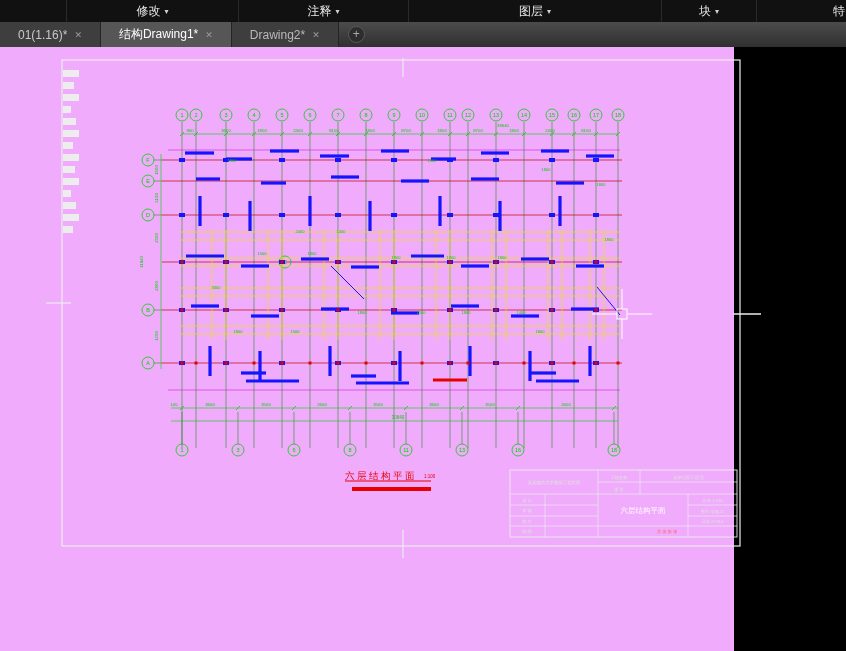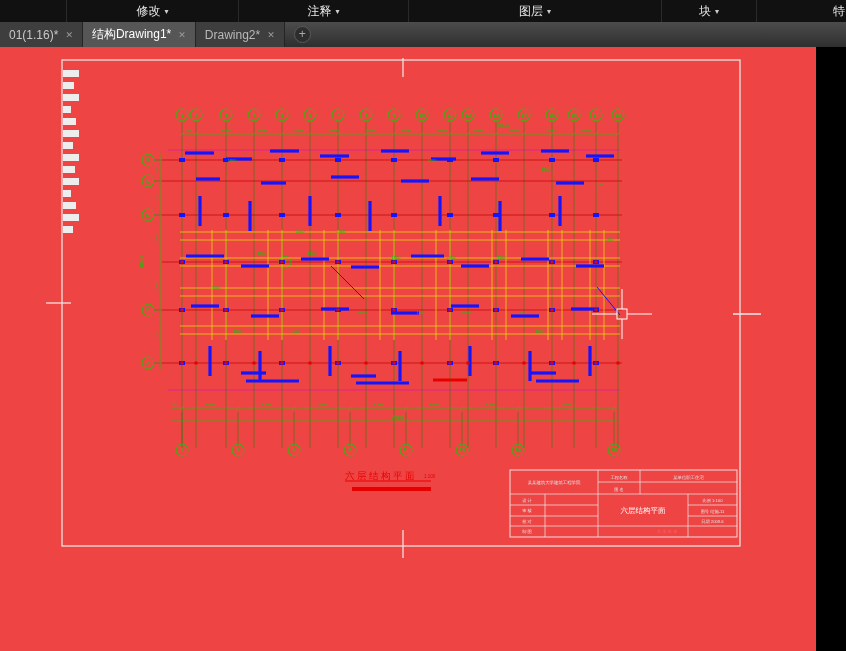--- a/index.html
+++ b/index.html
@@ -11,30 +11,30 @@
   .ribbon-spacer{width:67px;height:100%;border-right:1px solid #2a2a2a}
   .ribbon-panel{height:100%;display:flex;align-items:center;justify-content:center;
     gap:4px;border-right:1px solid #2a2a2a;cursor:pointer}
   .rp-modify{width:172px}.rp-annotate{width:170px}.rp-layers{width:253px}
   .rp-block{width:95px}
   .rp-props{flex:1;border-right:none;justify-content:flex-end;padding-right:1px}
   .arrow{font-size:8px;color:#cfcfcf}
   
   .tabbar{height:25px;background:linear-gradient(#4c4c4c,#2f2f2f);
     display:flex;align-items:stretch;font-size:12px;user-select:none}
-  .tab{display:flex;align-items:center;gap:7px;padding:0 9px;color:#c8c8c8;
+  .tab{display:flex;align-items:center;gap:7px;padding:0 18px;color:#c8c8c8;
     background:#3e3e3e;border-right:1px solid #242424;cursor:pointer;white-space:nowrap}
   .tab.active{background:#565656;color:#fff}
   .tab.italic .tab-label{color:#b9b9b9}
   .tab-close{font-size:9px;color:#9a9a9a}
   .newtab{width:17px;height:17px;margin:4px 0 0 9px;border-radius:50%;
     background:#2d2d2d;border:1px solid #5a5a5a;color:#aaa;font-size:12px;
     line-height:14px;text-align:center;cursor:pointer;flex:none}
   
-  .canvas{position:relative;width:816px;height:604px;background:#ef4444}
+  .canvas{position:relative;width:734px;height:604px;background:#f0abfc}
   .canvas svg{position:absolute;left:0;top:0}
   svg text{font-family:"Liberation Sans",sans-serif}
 </style>
 </head>
 <body>
 
 <div class="ribbon">
   <div class="ribbon-spacer"></div>
   <div class="ribbon-panel rp-modify">
     <span>修改</span>

